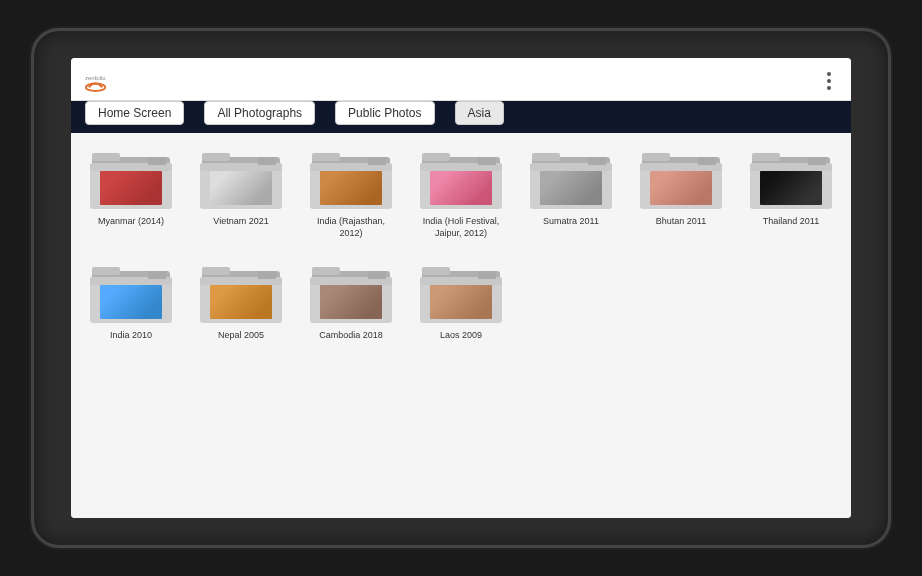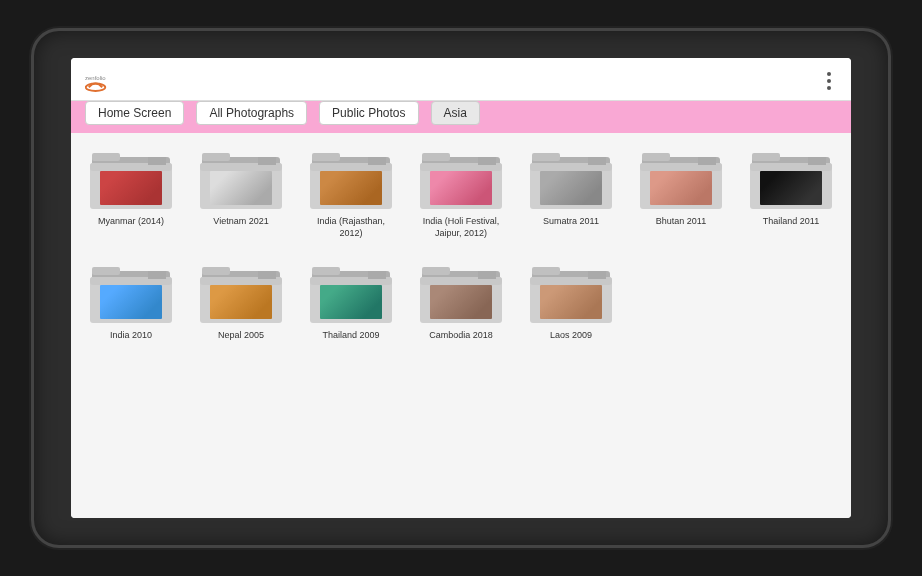--- a/index.html
+++ b/index.html
@@ -89,24 +89,24 @@
     }
 
     .more-dot {
       width: 4px;
       height: 4px;
       background: #555;
       border-radius: 50%;
     }
 
     .tabs {
-      background: #f9a8d4;
+      background: #0f172a;
       padding: 0 14px 8px 14px;
       display: flex;
-      gap: 12px;
+      gap: 20px;
     }
 
     .tab {
       padding: 4px 12px;
       border: 1px solid #ccc;
       border-radius: 4px;
       font-size: 12px;
       color: #333;
       background: #fff;
       cursor: pointer;
@@ -305,31 +305,20 @@
               </svg></div>
             <div class="folder-label">Nepal 2005</div>
           </div>
           <div class="folder-item">
             <div class="folder-icon"><svg viewBox="0 0 90 70" class="folder-svg">
                 <rect x="6" y="14" width="78" height="52" rx="3" ry="3" fill="#b0b0b0"></rect>
                 <rect x="6" y="10" width="28" height="8" rx="2" ry="2" fill="#c0c0c0"></rect>
                 <rect x="4" y="20" width="82" height="46" rx="3" ry="3" fill="#d0d0d0"></rect>
                 <rect x="4" y="20" width="82" height="8" rx="3" ry="3" fill="#c8c8c8"></rect>
                 <rect x="62" y="14" width="18" height="8" fill="#aaa"></rect>
-                <foreignObject x="14" y="28" width="62" height="34"><div class="thumb-thailand2009" style="width: 100%; height: 100%; border-radius: 1px;"></div></foreignObject>
-              </svg></div>
-            <div class="folder-label">Thailand 2009</div>
-          </div>
-          <div class="folder-item">
-            <div class="folder-icon"><svg viewBox="0 0 90 70" class="folder-svg">
-                <rect x="6" y="14" width="78" height="52" rx="3" ry="3" fill="#b0b0b0"></rect>
-                <rect x="6" y="10" width="28" height="8" rx="2" ry="2" fill="#c0c0c0"></rect>
-                <rect x="4" y="20" width="82" height="46" rx="3" ry="3" fill="#d0d0d0"></rect>
-                <rect x="4" y="20" width="82" height="8" rx="3" ry="3" fill="#c8c8c8"></rect>
-                <rect x="62" y="14" width="18" height="8" fill="#aaa"></rect>
                 <foreignObject x="14" y="28" width="62" height="34"><div class="thumb-cambodia" style="width: 100%; height: 100%; border-radius: 1px;"></div></foreignObject>
               </svg></div>
             <div class="folder-label">Cambodia 2018</div>
           </div>
           <div class="folder-item">
             <div class="folder-icon"><svg viewBox="0 0 90 70" class="folder-svg">
                 <rect x="6" y="14" width="78" height="52" rx="3" ry="3" fill="#b0b0b0"></rect>
                 <rect x="6" y="10" width="28" height="8" rx="2" ry="2" fill="#c0c0c0"></rect>
                 <rect x="4" y="20" width="82" height="46" rx="3" ry="3" fill="#d0d0d0"></rect>
                 <rect x="4" y="20" width="82" height="8" rx="3" ry="3" fill="#c8c8c8"></rect>

